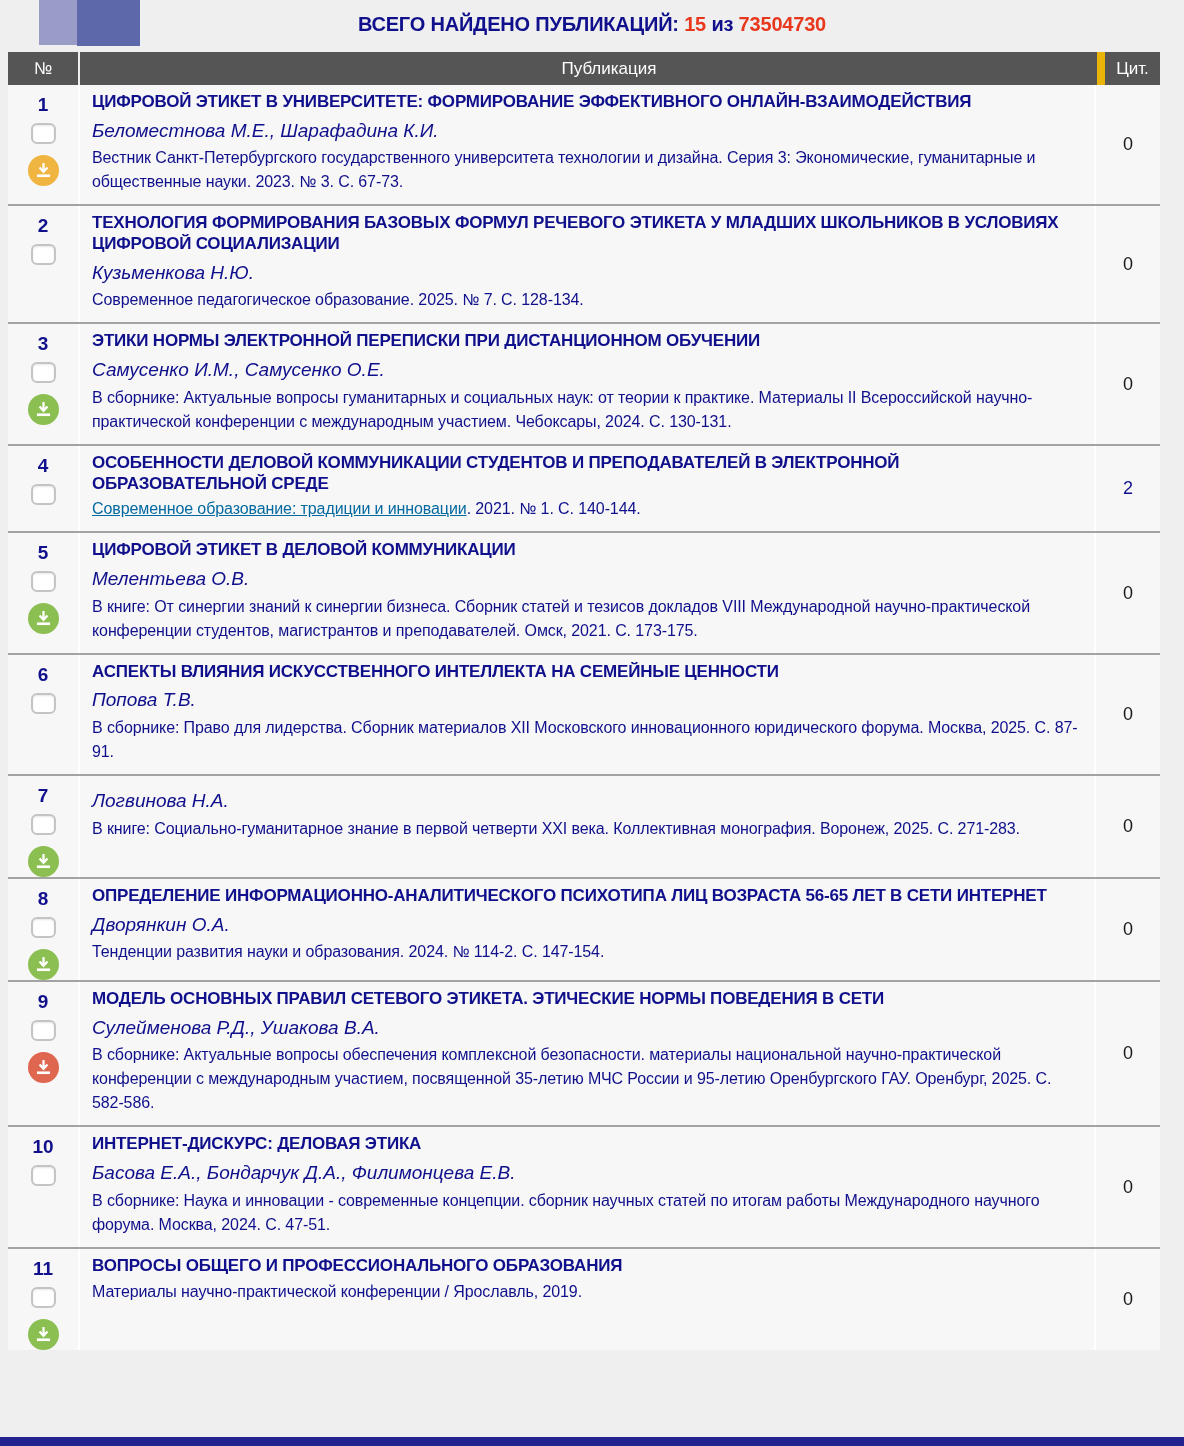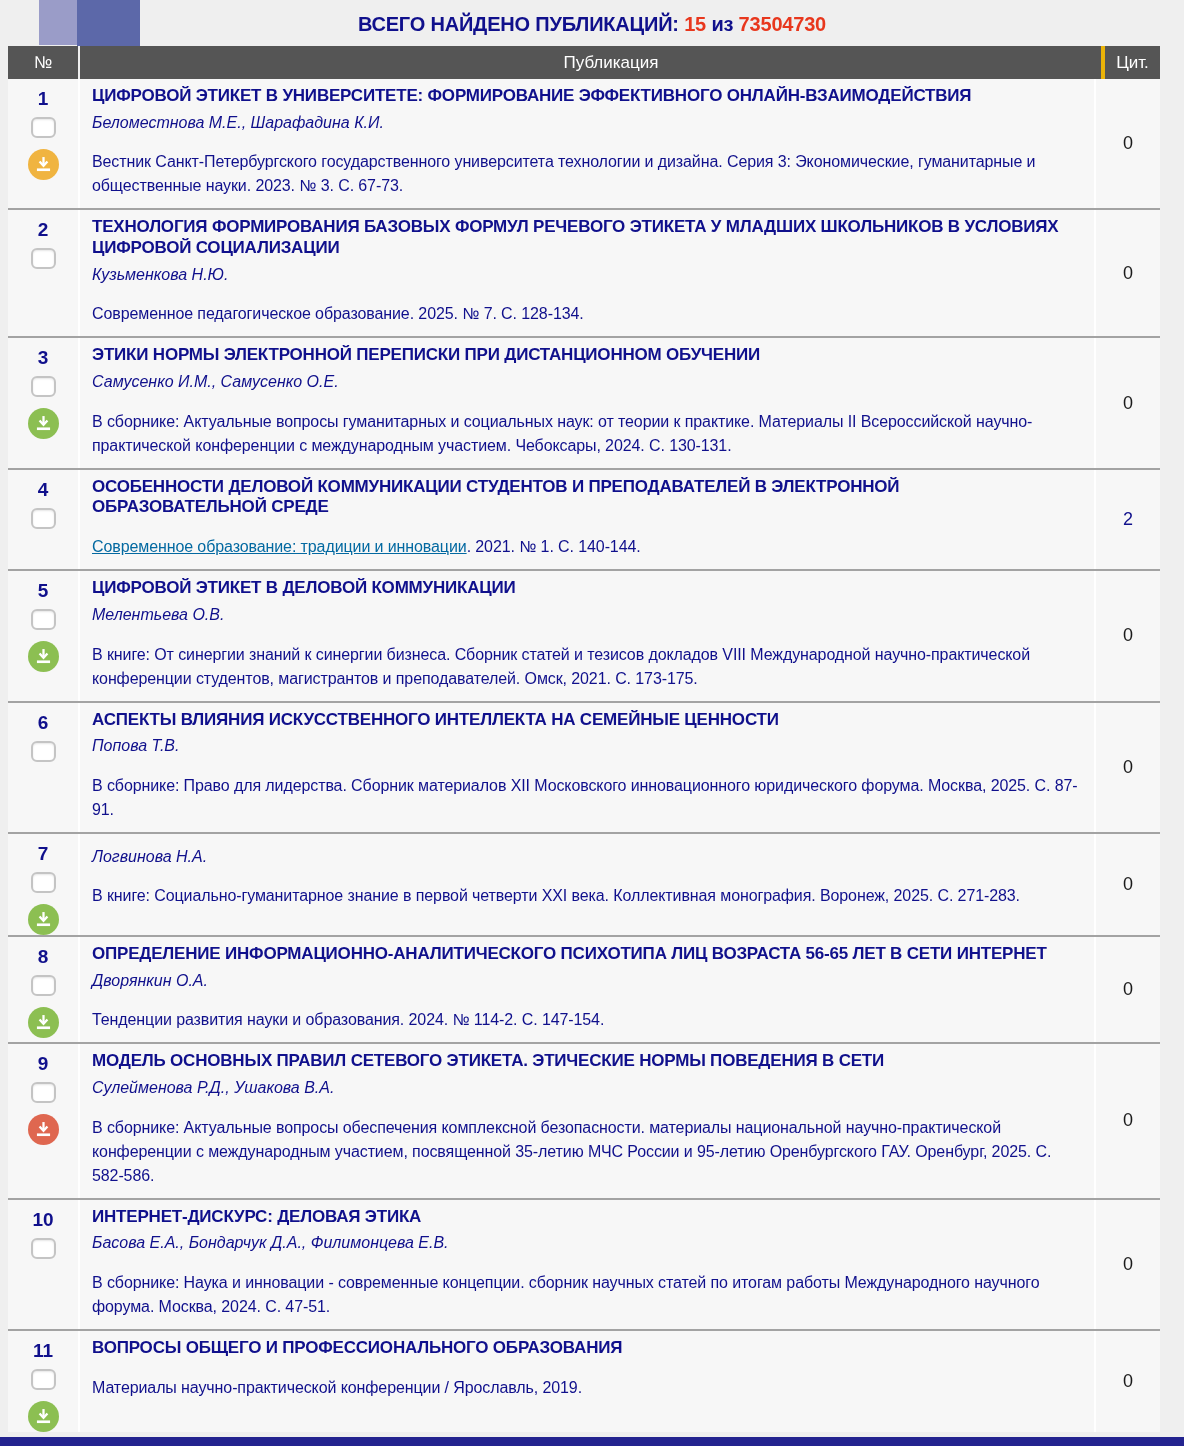--- a/index.html
+++ b/index.html
@@ -3,34 +3,34 @@
 <meta charset="utf-8">
 <style>
   * { box-sizing: border-box; }
   html,body { margin:0; padding:0; }
   body {
     width:1184px; height:1446px; overflow:hidden; position:relative;
     background:#efefef;
     font-family:"Liberation Sans", sans-serif;
   }
   
-  .topbar { height:46px; position:relative; }
+  .topbar { height:52px; position:relative; }
   .sq1 { position:absolute; left:39px; top:0; width:38px; height:45px; background:#9a9cc8; }
   .sq2 { position:absolute; left:77px; top:0; width:63px; height:46px; background:#5c68a9; }
   .top-title {
     text-align:center; padding-top:13px;
     font-size:20px; font-weight:bold; color:#10108c; letter-spacing:-0.2px;
   }
   .top-title .red { color:#e8371d; }
   
   .pubtable { margin-left:8px; width:1152px; background:#f7f7f7; }
   .thead { display:flex; background:#555555; color:#ffffff; height:33px; }
   .th { display:flex; align-items:center; justify-content:center; font-size:17px; }
   .th-num { width:72px; border-right:2px solid #efefef; }
-  .th-pub { flex:1; border-right:4px solid #eab308;padding-left:41px; }
+  .th-pub { flex:1; border-right:8px solid #eab308;padding-left:41px; }
   .th-cit { width:55px; }
   .row { display:flex; }
   .row + .row { border-top:2px solid #a3a3a3; }
   .cell-num {
     width:72px; flex-shrink:0; display:flex; flex-direction:column;
     align-items:center; padding-top:10px; border-right:2px solid #ffffff;
   }
   .row-num { font-size:19px; font-weight:bold; color:#10108c; line-height:1; }
   .checkbox {
     width:25px; height:21px; margin-top:9px; background:#ffffff;
@@ -42,22 +42,22 @@
     display:flex; align-items:center; justify-content:center;
   }
   .icon-orange { background:#f0b440; }
   .icon-green  { background:#8cbf52; }
   .icon-red    { background:#df6750; }
   .cell-pub { flex:1; padding:7px 16px 10px 12px; border-right:2px solid #ffffff; }
   .pub-title {
     color:#10108c; font-size:17px; font-weight:bold;
     line-height:1.22; letter-spacing:-0.2px;
   }
-  .pub-authors { color:#10108c; font-size:16px; font-style:italic; margin-top:5px; line-height:1.35; }
-  .pub-source { color:#10108c; font-size:16px; line-height:1.5; margin-top:17px; letter-spacing:-0.1px; }
+  .pub-authors { color:#10108c; font-size:19px; font-style:italic; margin-top:5px; line-height:1.35; }
+  .pub-source { color:#10108c; font-size:16px; line-height:1.5; margin-top:3px; letter-spacing:-0.1px; }
   .source-link { color:#0369a1; text-decoration:underline; cursor:pointer; }
   .cell-cit {
     width:64px; flex-shrink:0; display:flex; align-items:center; justify-content:center;
     font-size:18px; color:#1a1a1a;
   }
   .cell-cit .cite-link { color:#10108c; cursor:pointer; }
   .footer-bar { position:absolute; left:0; bottom:0; width:1184px; height:9px; background:#23238f; }
 </style>
 </head>
 <body>

